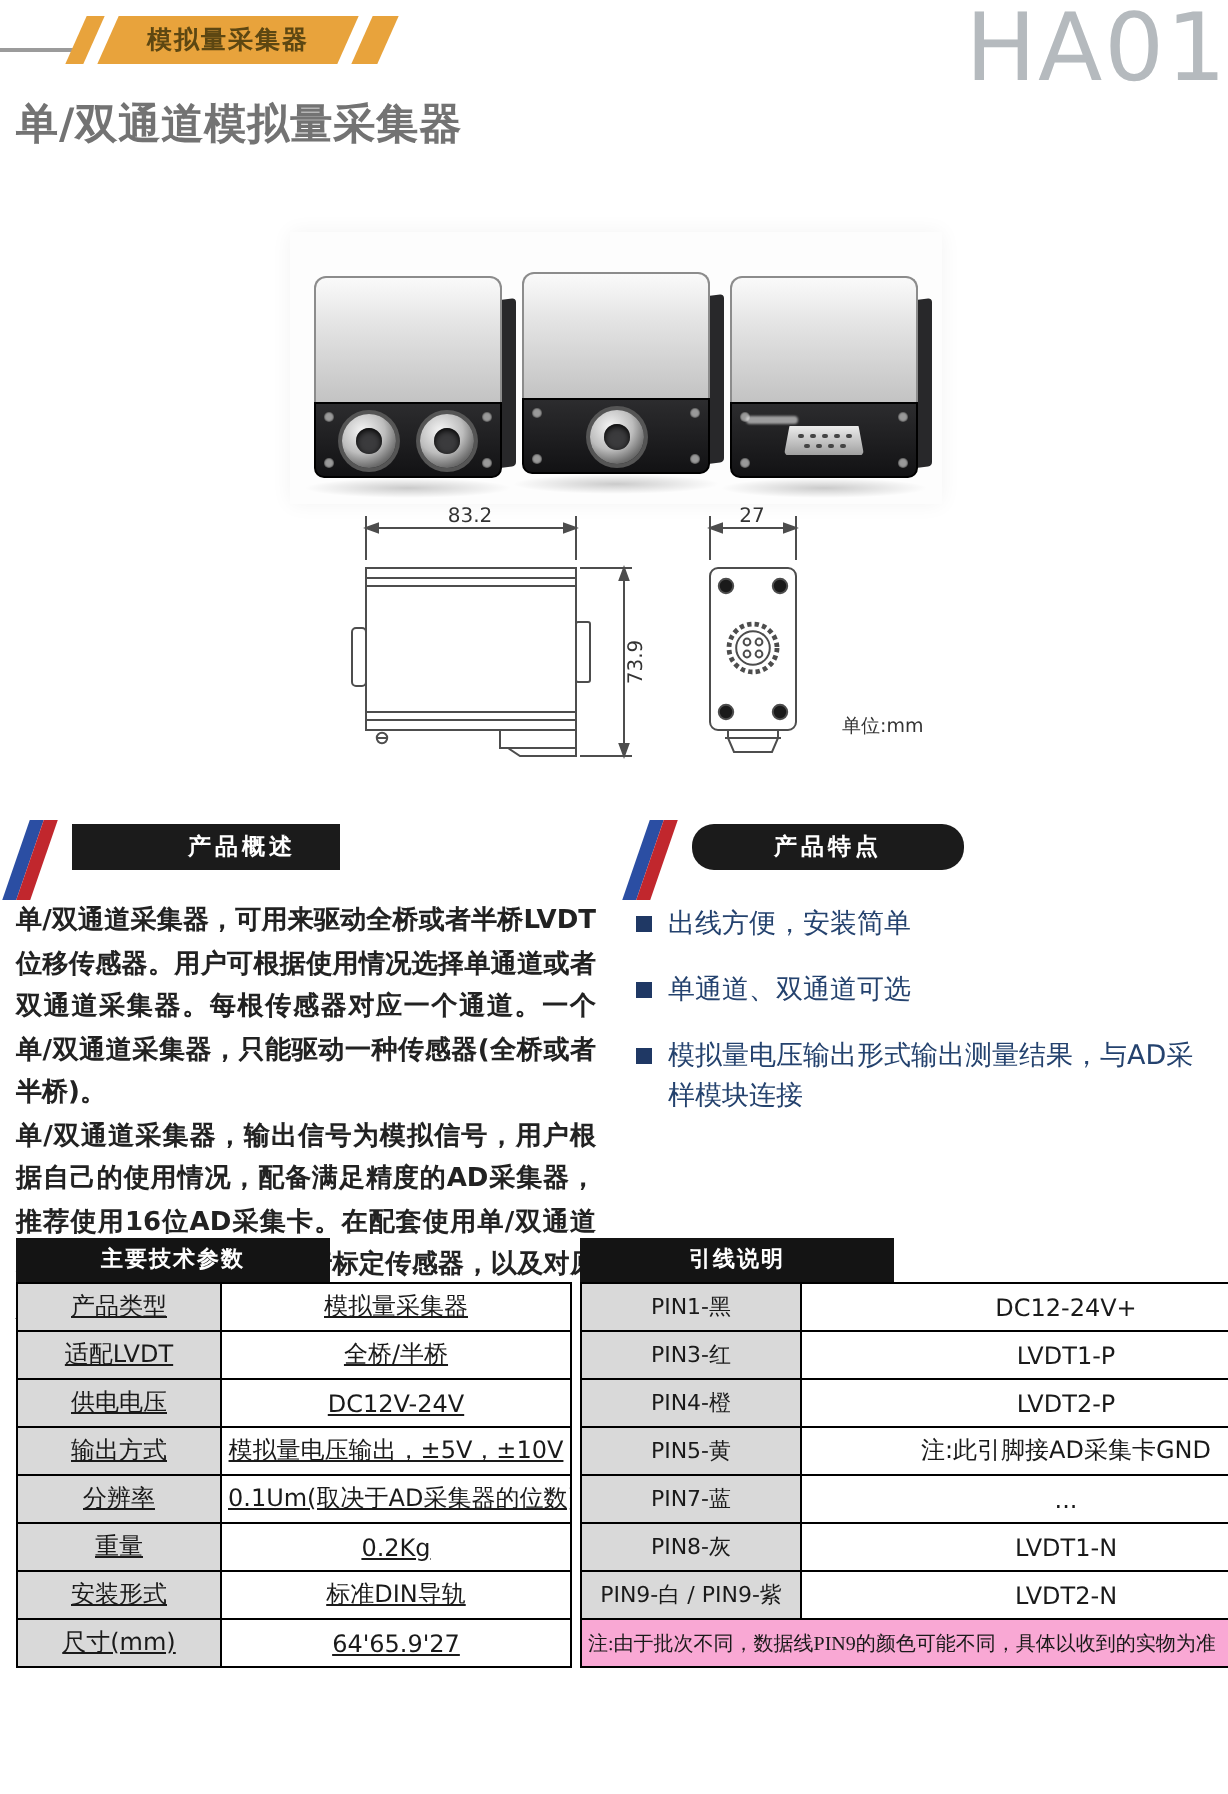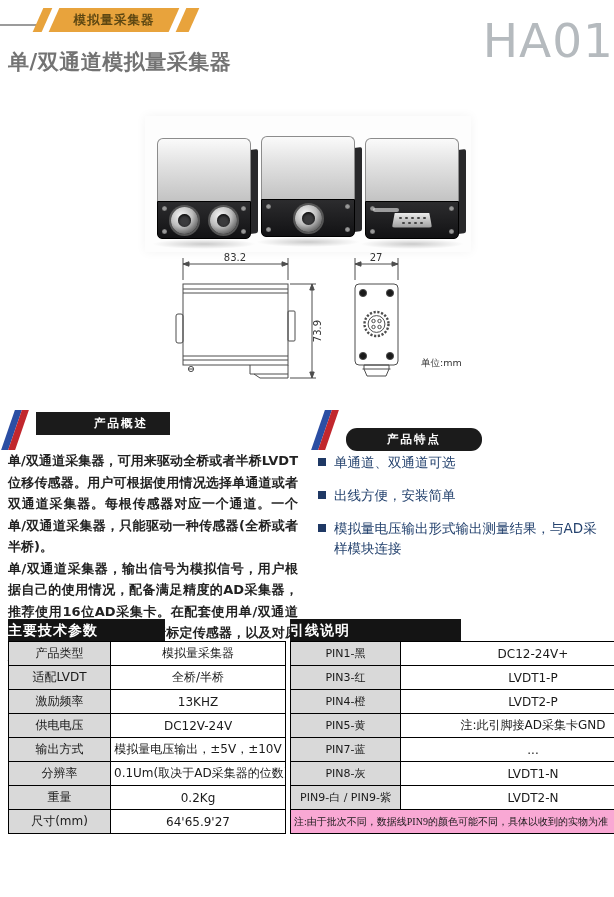--- a/index.html
+++ b/index.html
@@ -7,21 +7,21 @@
   body { font-family:"DejaVu Sans","Liberation Sans",sans-serif; color:#1a1a1a; }
   #page { position:relative; width:614px; height:897px; background:#fff; overflow:hidden; }
 
   
   .banner-line { position:absolute; left:0; top:24px; width:38px; height:2px; background:#9b9b9b; }
   .banner-slash1 { position:absolute; left:38px; top:8px; width:9px; height:24px; background:#e8a33c; transform:skewX(-24deg); }
   .banner-main { position:absolute; left:54px; top:8px; width:120px; height:24px; background:#e8a33c; transform:skewX(-24deg); }
   .banner-main span { display:block; transform:skewX(24deg); text-align:center; line-height:24px; font-size:12.5px; font-weight:bold; color:#5d4712; letter-spacing:1px; }
   .banner-slash2 { position:absolute; left:181px; top:8px; width:13px; height:24px; background:#e8a33c; transform:skewX(-24deg); }
   .page-title { position:absolute; left:8px; top:48px; font-size:21px; font-weight:bold; color:#737373; letter-spacing:0.5px; }
-  .models { position:absolute; right:0px; top:16px; text-align:right; color:#b5babe; font-size:47px; line-height:49px; letter-spacing:1px; }
+  .models { position:absolute; right:0px; top:0px; text-align:right; color:#b5babe; font-size:47px; line-height:49px; letter-spacing:1px; }
 
   
   .photo-panel { position:absolute; left:145px; top:116px; width:326px; height:136px; background:#fdfdfd; box-shadow:0 0 10px rgba(0,0,0,0.05); }
   .device { position:absolute; width:94px; height:104px; }
   .bracket { position:absolute; right:-7px; top:12px; width:16px; height:84px; background:#28282a; border-radius:2px; transform:skewY(-7deg); }
   .dev-top { position:absolute; left:0; top:0; width:94px; height:64px; background:linear-gradient(180deg,#fafafa 0%,#e2e2e2 40%,#c2c2c2 100%); border:1px solid #8c8c8c; border-bottom:none; border-radius:6px 6px 0 0; }
   .dev-front { position:absolute; left:0; top:63px; width:94px; height:38px; background:linear-gradient(180deg,#2c2c2e,#121214); border:1px solid #000; border-radius:0 0 5px 5px; display:flex; align-items:center; justify-content:center; gap:12px; }
   .screw { position:absolute; width:5px; height:5px; border-radius:50%; background:#9a9a9a; box-shadow:inset 0 0 1px #000; }
   .scr-tl{left:4px;top:4px;} .scr-tr{right:4px;top:4px;} .scr-bl{left:4px;bottom:4px;} .scr-br{right:4px;bottom:4px;}
   .conn { width:27px; height:27px; border-radius:50%; background:radial-gradient(circle at 38% 32%,#f6f6f6,#bdbdbd 45%,#707070 72%,#303030 100%); box-shadow:0 0 0 2px #555; position:relative; }
@@ -41,26 +41,26 @@
   .slash-icon .s-blue { position:absolute; left:5px; top:0; width:7px; height:40px; background:#2b4ea3; transform:skewX(-19deg); }
   .slash-icon .s-red { position:absolute; left:12px; top:0; width:7px; height:40px; background:#c1272d; transform:skewX(-19deg); }
   .sec-bar { position:absolute; height:23px; background:#1b1b1b; color:#fff; font-size:11.5px; font-weight:bold; text-align:center; line-height:23px; letter-spacing:2px; }
   .overview-text { position:absolute; left:8px; top:450px; width:290px; font-size:13px; line-height:21.5px; color:#222; text-align:justify; }
   .overview-text p { margin:0;font-weight:bold; }
   .features-list { position:absolute; left:318px; top:452px; width:290px; }
   .feature-item { display:flex; margin-bottom:13px; color:#24426e; font-size:13.5px; line-height:20px; }
   .bullet { flex:0 0 auto; width:8px; height:8px; background:#1f3864; margin:6px 8px 0 0; }
 
   
-  .tbl-head { position:absolute; height:22px; background:#141414; color:#fff; font-size:14px; font-weight:bold; line-height:22px; letter-spacing:1px; }
+  .tbl-head { position:absolute; height:22px; background:#141414; color:#fff; font-size:11px; font-weight:bold; text-align:center; line-height:22px; letter-spacing:1px; }
   table.spec { position:absolute; border-collapse:collapse; table-layout:fixed; }
   table.spec td { border:1px solid #000; height:24px; text-align:center; vertical-align:middle; font-size:12px; padding:0 3px; overflow:hidden; white-space:nowrap; }
   table.spec td.lbl { background:#d9d9d9; }
   table.spec td.val { background:#fff; }
-  #specs-table { left:8px; top:641px; width:278px; }
+  #specs-table { left:8px; top:641px; width:278px;text-decoration:underline; }
   #specs-table td.lbl { width:102px; }
   #pins-table { left:290px; top:641px; width:376px; }
   #pins-table td.lbl { width:110px; font-size:11px; }
   #pins-table td.note { text-align:left; font-size:10px; white-space:nowrap; padding:0 3px; background:#f9a8d4;font-family:Liberation Serif, serif; }
 </style>
 </head>
 <body>
 
 <div id="page">
 
@@ -189,75 +189,75 @@
   <div class="sec-bar" style="left:36px; top:412px; width:134px;padding-left:36px;">产品概述</div>
   <div class="overview-text">
     <p>单/双通道采集器，可用来驱动全桥或者半桥LVDT位移传感器。用户可根据使用情况选择单通道或者双通道采集器。每根传感器对应一个通道。一个单/双通道采集器，只能驱动一种传感器(全桥或者半桥)。</p>
     <p>单/双通道采集器，输出信号为模拟信号，用户根据自己的使用情况，配备满足精度的AD采集器，推荐使用16位AD采集卡。在配套使用单/双通道采集器时，使用者可以自行标定传感器，以及对原始数据进行处理。</p>
   </div>
 
   <div class="slash-icon" style="left:313px; top:410px;">
     <span class="s-blue"></span>
     <span class="s-red"></span>
   </div>
-  <div class="sec-bar" style="left:346px; top:428px; width:136px;border-radius:11px;">产品特点</div>
+  <div class="sec-bar" style="left:346px; top:412px; width:136px;border-radius:11px;">产品特点</div>
   <div class="features-list">
     <div class="feature-item">
       <span class="bullet"></span>
-      <span>单通道、双通道可选</span>
+      <span>出线方便，安装简单</span>
     </div>
     <div class="feature-item">
       <span class="bullet"></span>
-      <span>出线方便，安装简单</span>
+      <span>单通道、双通道可选</span>
     </div>
     <div class="feature-item">
       <span class="bullet"></span>
       <span>模拟量电压输出形式输出测量结果，与AD采样模块连接</span>
     </div>
   </div>
 
   <div class="tbl-head" style="left:8px; top:619px; width:157px;">主要技术参数</div>
   <table class="spec" id="specs-table">
     <tbody>
       <tr>
           <td class="lbl">产品类型</td>
           <td class="val">模拟量采集器</td>
         </tr>
       <tr>
           <td class="lbl">适配LVDT</td>
           <td class="val">全桥/半桥</td>
         </tr>
       <tr>
-          <td class="lbl">激励频率</td>
-          <td class="val">13KHZ</td>
-        </tr>
-      <tr>
           <td class="lbl">供电电压</td>
           <td class="val">DC12V-24V</td>
         </tr>
       <tr>
           <td class="lbl">输出方式</td>
           <td class="val">模拟量电压输出，±5V，±10V</td>
         </tr>
       <tr>
           <td class="lbl">分辨率</td>
           <td class="val">0.1Um(取决于AD采集器的位数)</td>
         </tr>
       <tr>
           <td class="lbl">重量</td>
           <td class="val">0.2Kg</td>
         </tr>
       <tr>
+          <td class="lbl">安装形式</td>
+          <td class="val">标准DIN导轨</td>
+        </tr>
+      <tr>
           <td class="lbl">尺寸(mm)</td>
           <td class="val">64'65.9'27</td>
         </tr>
     </tbody>
   </table>
 
-  <div class="tbl-head" style="left:290px; top:619px; width:171px;">引线说明</div>
+  <div class="tbl-head" style="left:290px; top:619px; width:157px;">引线说明</div>
   <table class="spec" id="pins-table">
     <tbody>
       <tr>
           <td class="lbl">PIN1-黑</td>
           <td class="val">DC12-24V+</td>
         </tr>
       <tr>
           <td class="lbl">PIN3-红</td>
           <td class="val">LVDT1-P</td>
         </tr>

